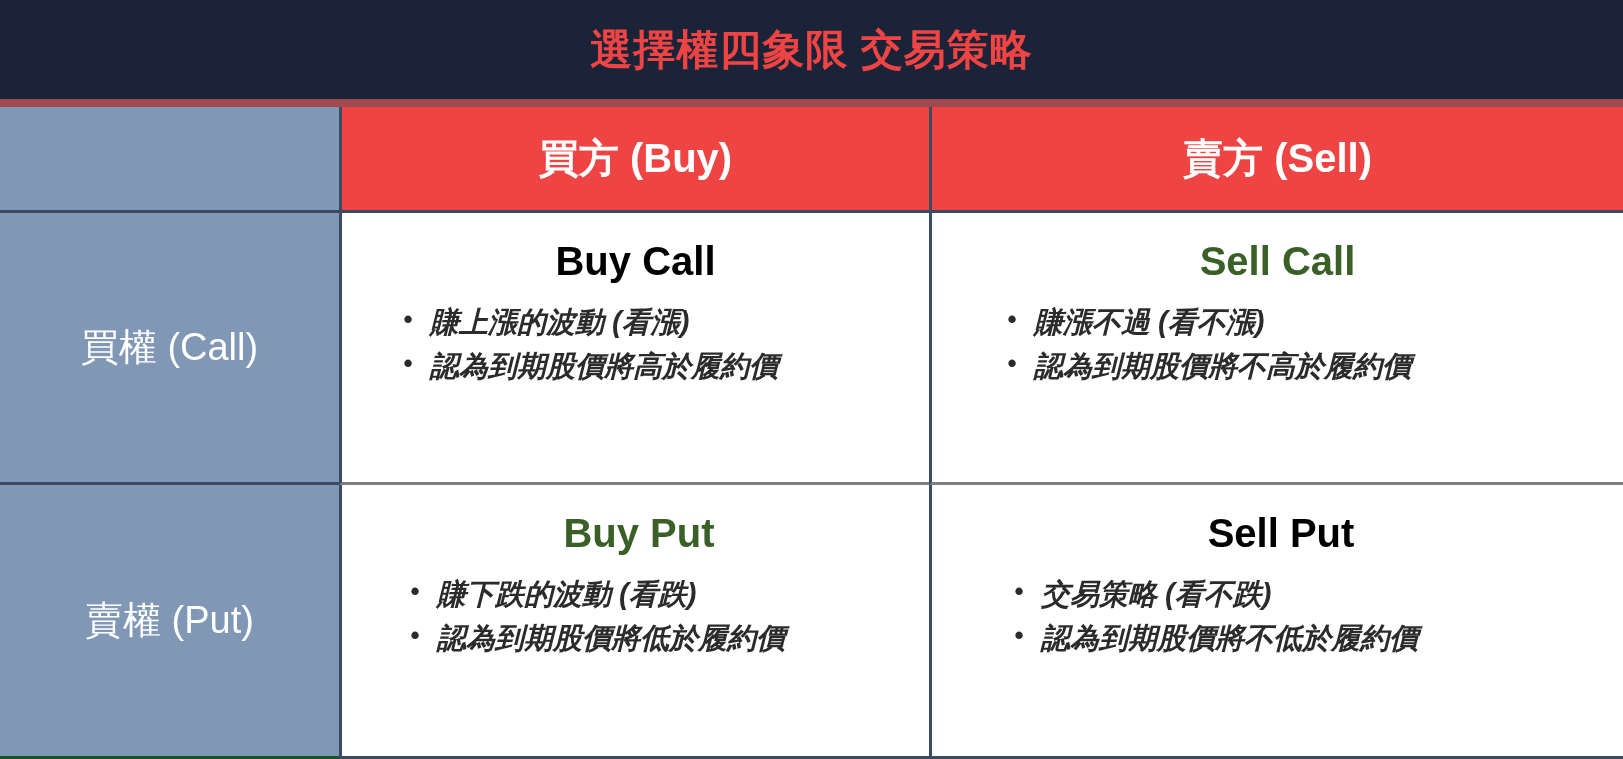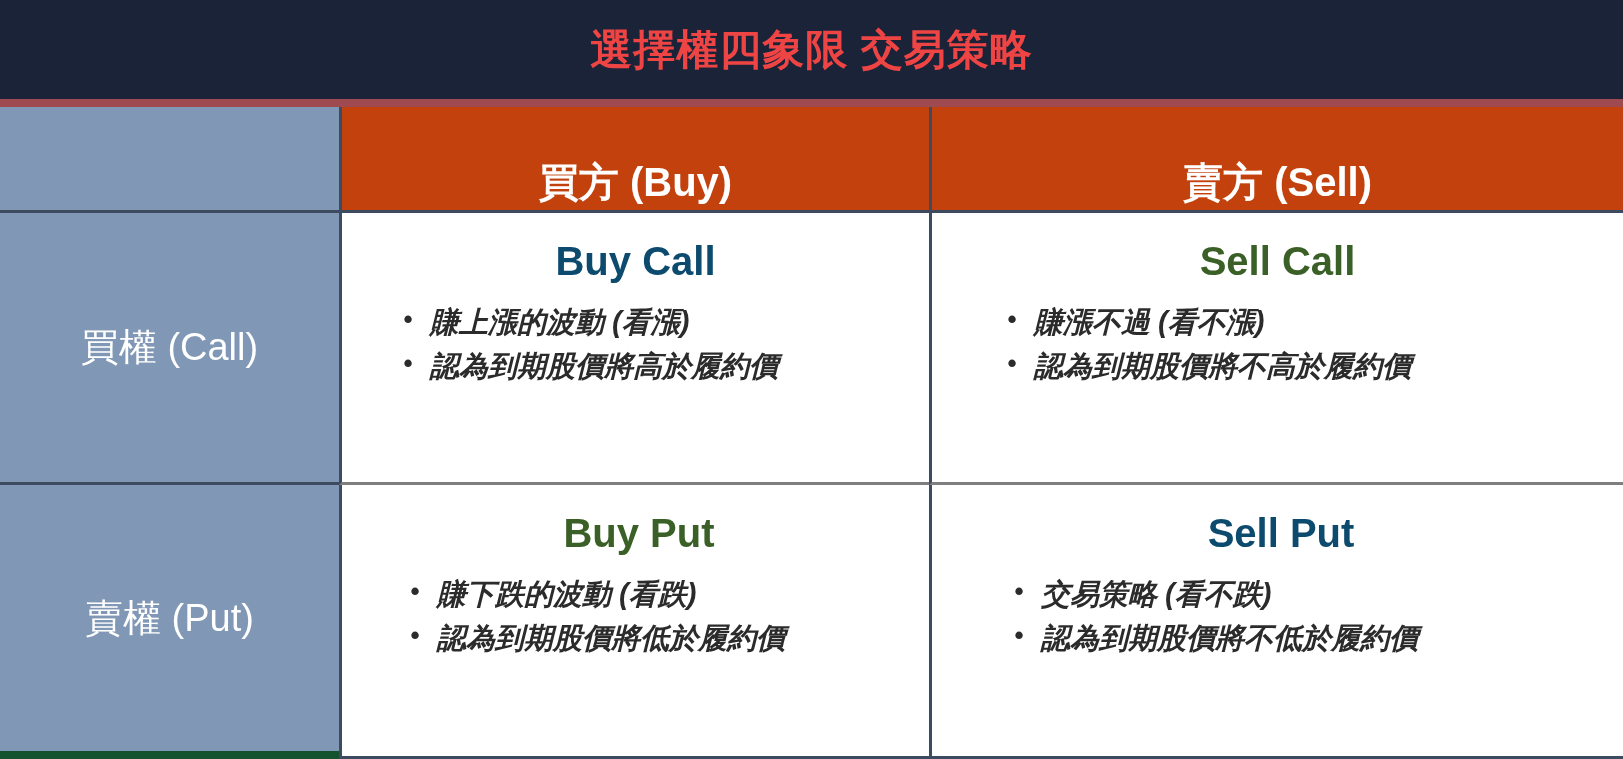--- a/index.html
+++ b/index.html
@@ -66,43 +66,43 @@
   }
 
   
   .corner {
     background: #8098b5;
     border-bottom: 3px solid #3d4b60;
   }
 
   
   .col-head {
-    background: #c2410c;
+    background: #ef4444;
     border-left: 3px solid #3d4b60;
     border-bottom: 3px solid #3d4b60;
     display: flex;
-    align-items: flex-end;
+    align-items: center;
     justify-content: center;
   }
   .col-head-text {
     color: #ffffff;
     font-size: 40px;
     font-weight: bold;
     white-space: nowrap;
   }
 
   
   .row-head {
     background: #8098b5;
     display: flex;
     align-items: center;
     justify-content: center;
   }
   .row-head.first { border-bottom: 3px solid #3d4b60; }
-  .row-head.last  { border-bottom: 8px solid #14532d; }
+  .row-head.last  { border-bottom: 3px solid #14532d; }
   .row-head-text {
     color: #ffffff;
     font-size: 38px;
     font-weight: normal;
     white-space: nowrap;
   }
 
   
   .quad {
     background: #ffffff;
@@ -114,21 +114,21 @@
   }
   .quad.rowdiv { border-bottom: 3px solid #7f7f7f; }
   .quad.bottomline { border-bottom: 3px solid #3d4b60; padding-left: 7px; }
 
   .quad-title {
     font-size: 40px;
     font-weight: bold;
     line-height: 1.1;
     margin-bottom: 18px;
   }
-  .quad-title.red   { color: #0c4a6e; }
+  .quad-title.red   { color: #000000; }
   .quad-title.green { color: #3a6027; }
 
   .bullets {
     list-style: none;
     margin: 0;
     padding: 0;
     width: 100%;
     box-sizing: border-box;
     padding-left: 44px;
   }

